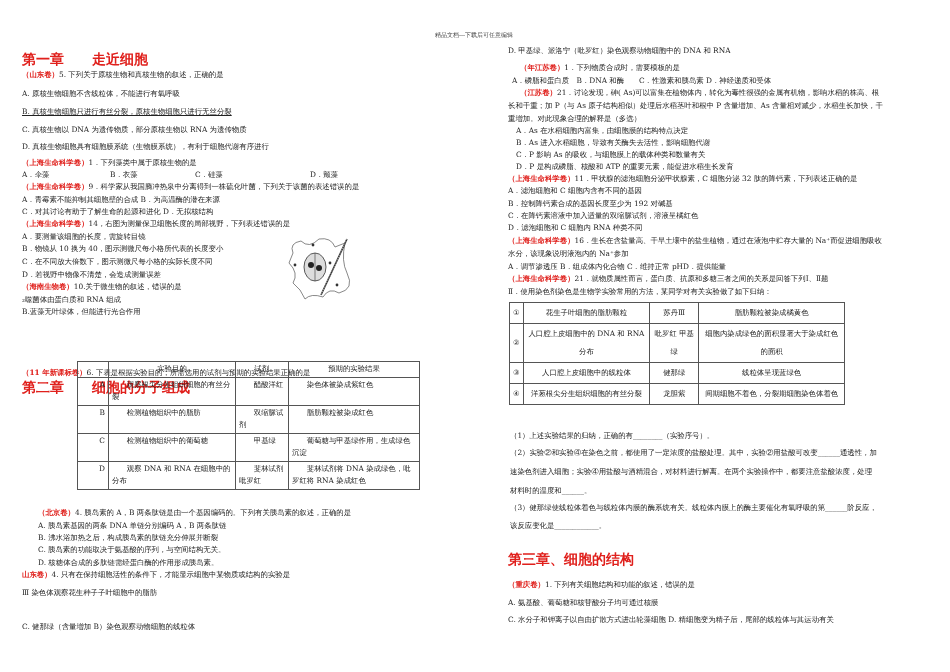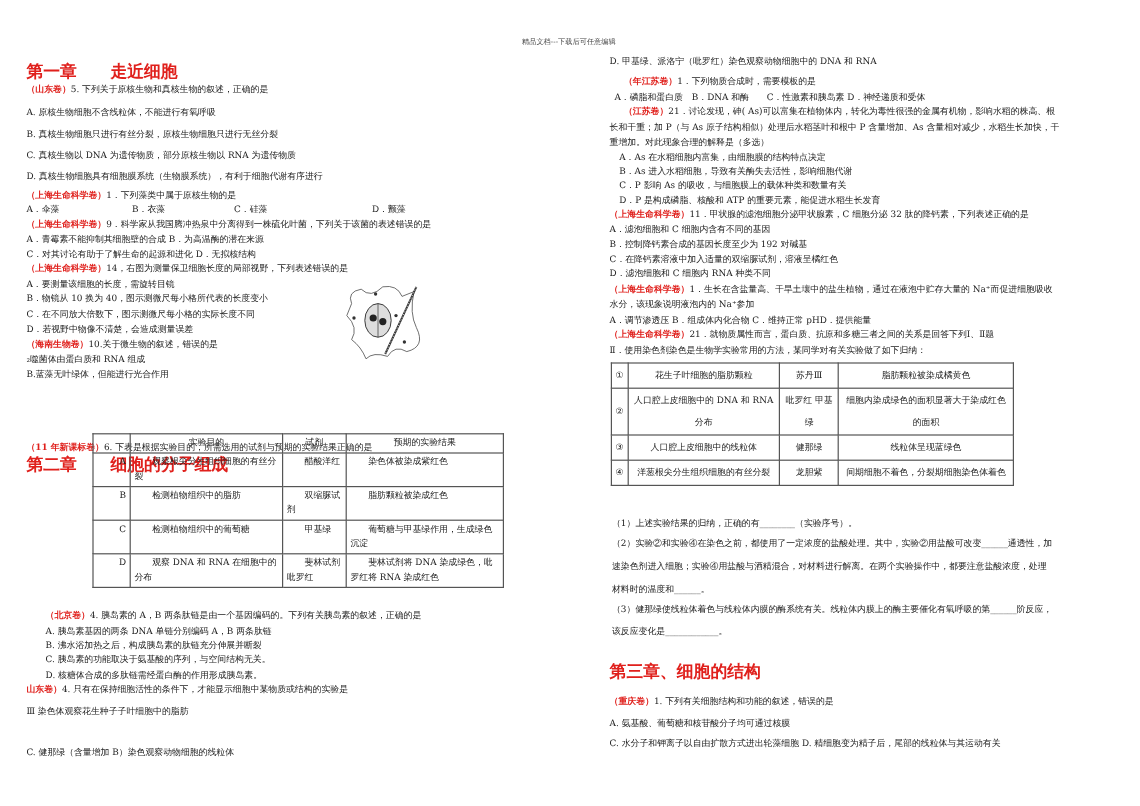--- a/index.html
+++ b/index.html
@@ -22,21 +22,21 @@
 <body>
 
 <div class="abs hdr" style="left:435px;top:31px;">精品文档---下载后可任意编辑</div>
 
 <div class="abs chap" style="left:22px;top:51px;">第一章　　走近细胞</div>
 
 <div class="abs t" style="left:22px;top:70px;">
   <span class="src">（山东卷）</span><span>5. 下列关于原核生物和真核生物的叙述，正确的是</span>
 </div>
 <div class="abs t" style="left:22px;top:89px;">A. 原核生物细胞不含线粒体，不能进行有氧呼吸</div>
-<div class="abs t" style="left:22px;top:107px;">B. 真核生物细胞只进行有丝分裂，原核生物细胞只进行无丝分裂</div>
+<div class="abs t" style="left:22px;top:107px;text-decoration:underline;">B. 真核生物细胞只进行有丝分裂，原核生物细胞只进行无丝分裂</div>
 <div class="abs t" style="left:22px;top:125px;">C. 真核生物以 DNA 为遗传物质，部分原核生物以 RNA 为遗传物质</div>
 <div class="abs t" style="left:22px;top:142px;">D. 真核生物细胞具有细胞膜系统（生物膜系统），有利于细胞代谢有序进行</div>
 
 <div class="abs t" style="left:22px;top:158px;">
   <span class="src">（上海生命科学卷）</span><span>1．下列藻类中属于原核生物的是</span>
 </div>
 <div class="abs t" style="left:22px;top:170px;">A．伞藻</div>
 <div class="abs t" style="left:110px;top:170px;">B．衣藻</div>
 <div class="abs t" style="left:195px;top:170px;">C．硅藻</div>
 <div class="abs t" style="left:310px;top:170px;">D．颤藻</div>
@@ -149,21 +149,21 @@
 
 <div class="abs t" style="left:508px;top:174px;">
   <span class="src">（上海生命科学卷）</span><span>11．甲状腺的滤泡细胞分泌甲状腺素，C 细胞分泌 32 肽的降钙素，下列表述正确的是</span>
 </div>
 <div class="abs t" style="left:508px;top:186px;">A．滤泡细胞和 C 细胞内含有不同的基因</div>
 <div class="abs t" style="left:508px;top:199px;">B．控制降钙素合成的基因长度至少为 192 对碱基</div>
 <div class="abs t" style="left:508px;top:211px;">C．在降钙素溶液中加入适量的双缩脲试剂，溶液呈橘红色</div>
 <div class="abs t" style="left:508px;top:223px;">D．滤泡细胞和 C 细胞内 RNA 种类不同</div>
 
 <div class="abs t" style="left:508px;top:236px;">
-  <span class="src">（上海生命科学卷）</span><span>1．生长在含盐量高、干旱土壤中的盐生植物，通过在液泡中贮存大量的 Na⁺而促进细胞吸收</span>
+  <span class="src">（上海生命科学卷）</span><span>16．生长在含盐量高、干旱土壤中的盐生植物，通过在液泡中贮存大量的 Na⁺而促进细胞吸收</span>
 </div>
 <div class="abs t" style="left:508px;top:249px;">水分，该现象说明液泡内的 Na⁺参加</div>
 <div class="abs t" style="left:508px;top:262px;">A．调节渗透压 B．组成体内化合物 C．维持正常 pHD．提供能量</div>
 
 <div class="abs t" style="left:508px;top:274px;">
   <span class="src">（上海生命科学卷）</span><span>21．就物质属性而言，蛋白质、抗原和多糖三者之间的关系是回答下列Ⅰ、Ⅱ题</span>
 </div>
 <div class="abs t" style="left:508px;top:287px;">Ⅱ．使用染色剂染色是生物学实验常用的方法，某同学对有关实验做了如下归纳：</div>
 
 <table class="tb tb2" style="left:509px;top:302px;width:336px;">

